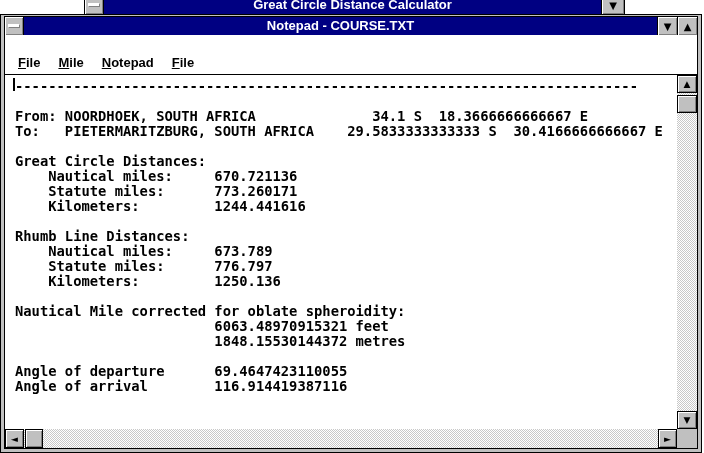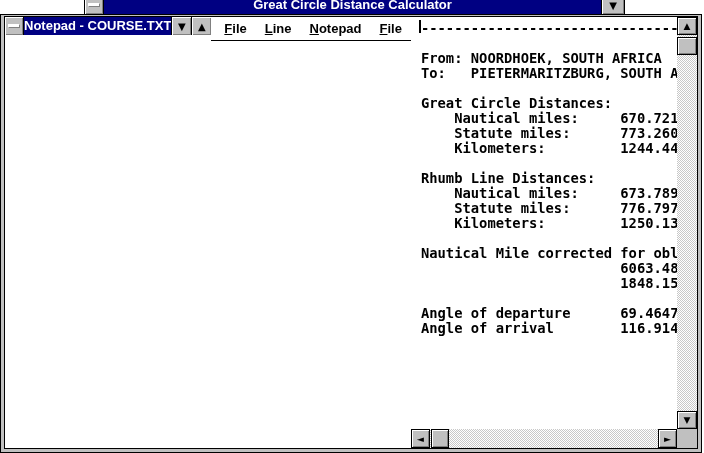--- a/index.html
+++ b/index.html
@@ -32,27 +32,27 @@
             display:flex; align-items:center; justify-content:center;
             font-family:"DejaVu Sans", sans-serif; font-size:9px; color:#000; }
   .sc-thumb { background:#c0c0c0; border:1px solid #000;
               box-shadow: inset 1px 1px 0 #fff, inset -1px -1px 0 #808080; }
 
   
   .np-window { position:absolute; left:0; top:14px; width:702px; height:439px;
                background:#c0c0c0; border:1px solid #000;
                padding:1px 3px 3px 3px; }
   .np-inner { width:100%; height:100%; border:1px solid #000; background:#fff;
-              display:flex; flex-direction:row;justify-content:flex-end; }
+              display:flex; flex-direction:column;justify-content:flex-end; }
   .np-titlebar { height:18px; background:#000082; display:flex; align-items:stretch;
                  flex:0 0 auto; }
   .np-title { flex:1; color:#fff; font-weight:bold; font-size:13px;
               text-align:center; line-height:18px; white-space:nowrap; overflow:hidden; }
   .np-menubar { height:24px; background:#fff; border-bottom:1px solid #000;
-                flex:0 0 auto; display:flex; align-items:center; padding-left:4px; }
+                flex:0 0 auto; display:flex; align-items:center; padding-left:4px;margin-top:16px; }
   .menu-item { display:inline-block; padding:0 9px; font-size:13px; font-weight:bold;
                color:#000; line-height:19px; }
   .menu-item::first-letter { text-decoration:underline; }
 
   .np-client { flex:1; position:relative; background:#fff; overflow:hidden; }
   .editor-pre { position:absolute; left:0; top:0; right:20px; bottom:19px;
                 overflow:hidden; white-space:pre; margin:0; padding:4px 0 0 10px;
                 font-family:"DejaVu Sans Mono", monospace; font-weight:bold;
                 font-size:13.8px; line-height:15px; color:#000; background:#fff; }
   .caret { position:absolute; left:8px; top:3px; width:2px; height:13px; background:#000; }
@@ -103,21 +103,21 @@
         <div class="tb-btn">
           <span>▼</span>
         </div>
         <div class="tb-btn">
           <span>▲</span>
         </div>
       </div>
 
       <div class="np-menubar">
         <span class="menu-item">File</span>
-        <span class="menu-item">Line</span>
+        <span class="menu-item">Mile</span>
         <span class="menu-item">Notepad</span>
         <span class="menu-item">File</span>
       </div>
 
       <div class="np-client">
         <pre class="editor-pre">---------------------------------------------------------------------------
 
 From: NOORDHOEK, SOUTH AFRICA              34.1 S  18.3666666666667 E
 To:   PIETERMARITZBURG, SOUTH AFRICA    29.5833333333333 S  30.4166666666667 E
 

